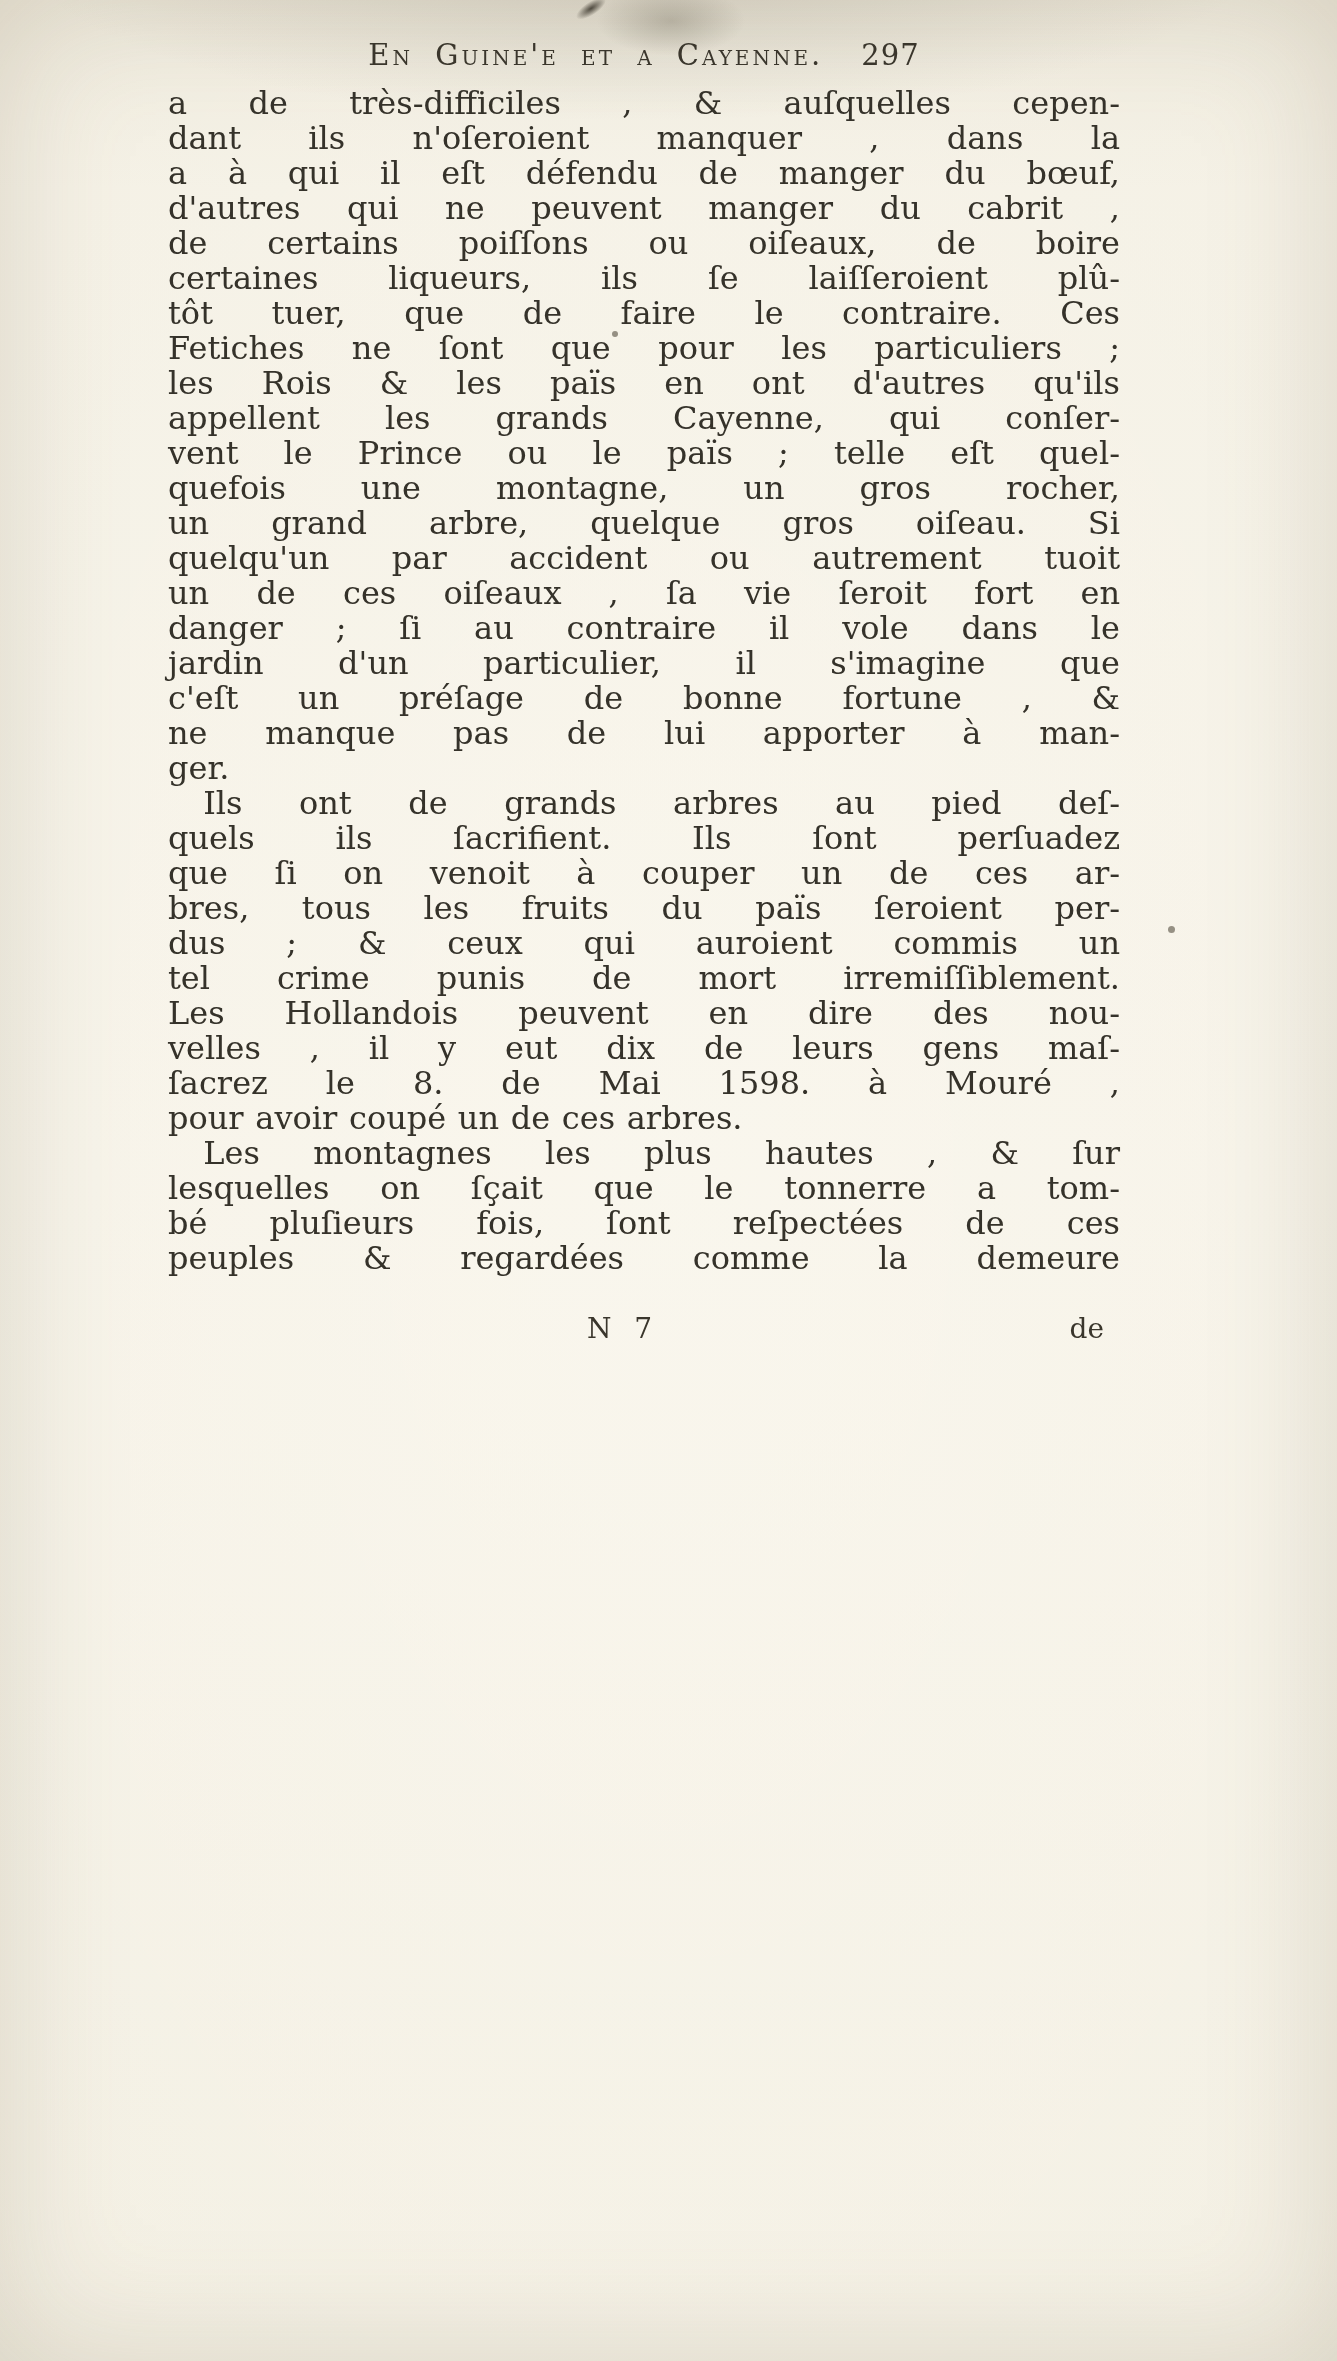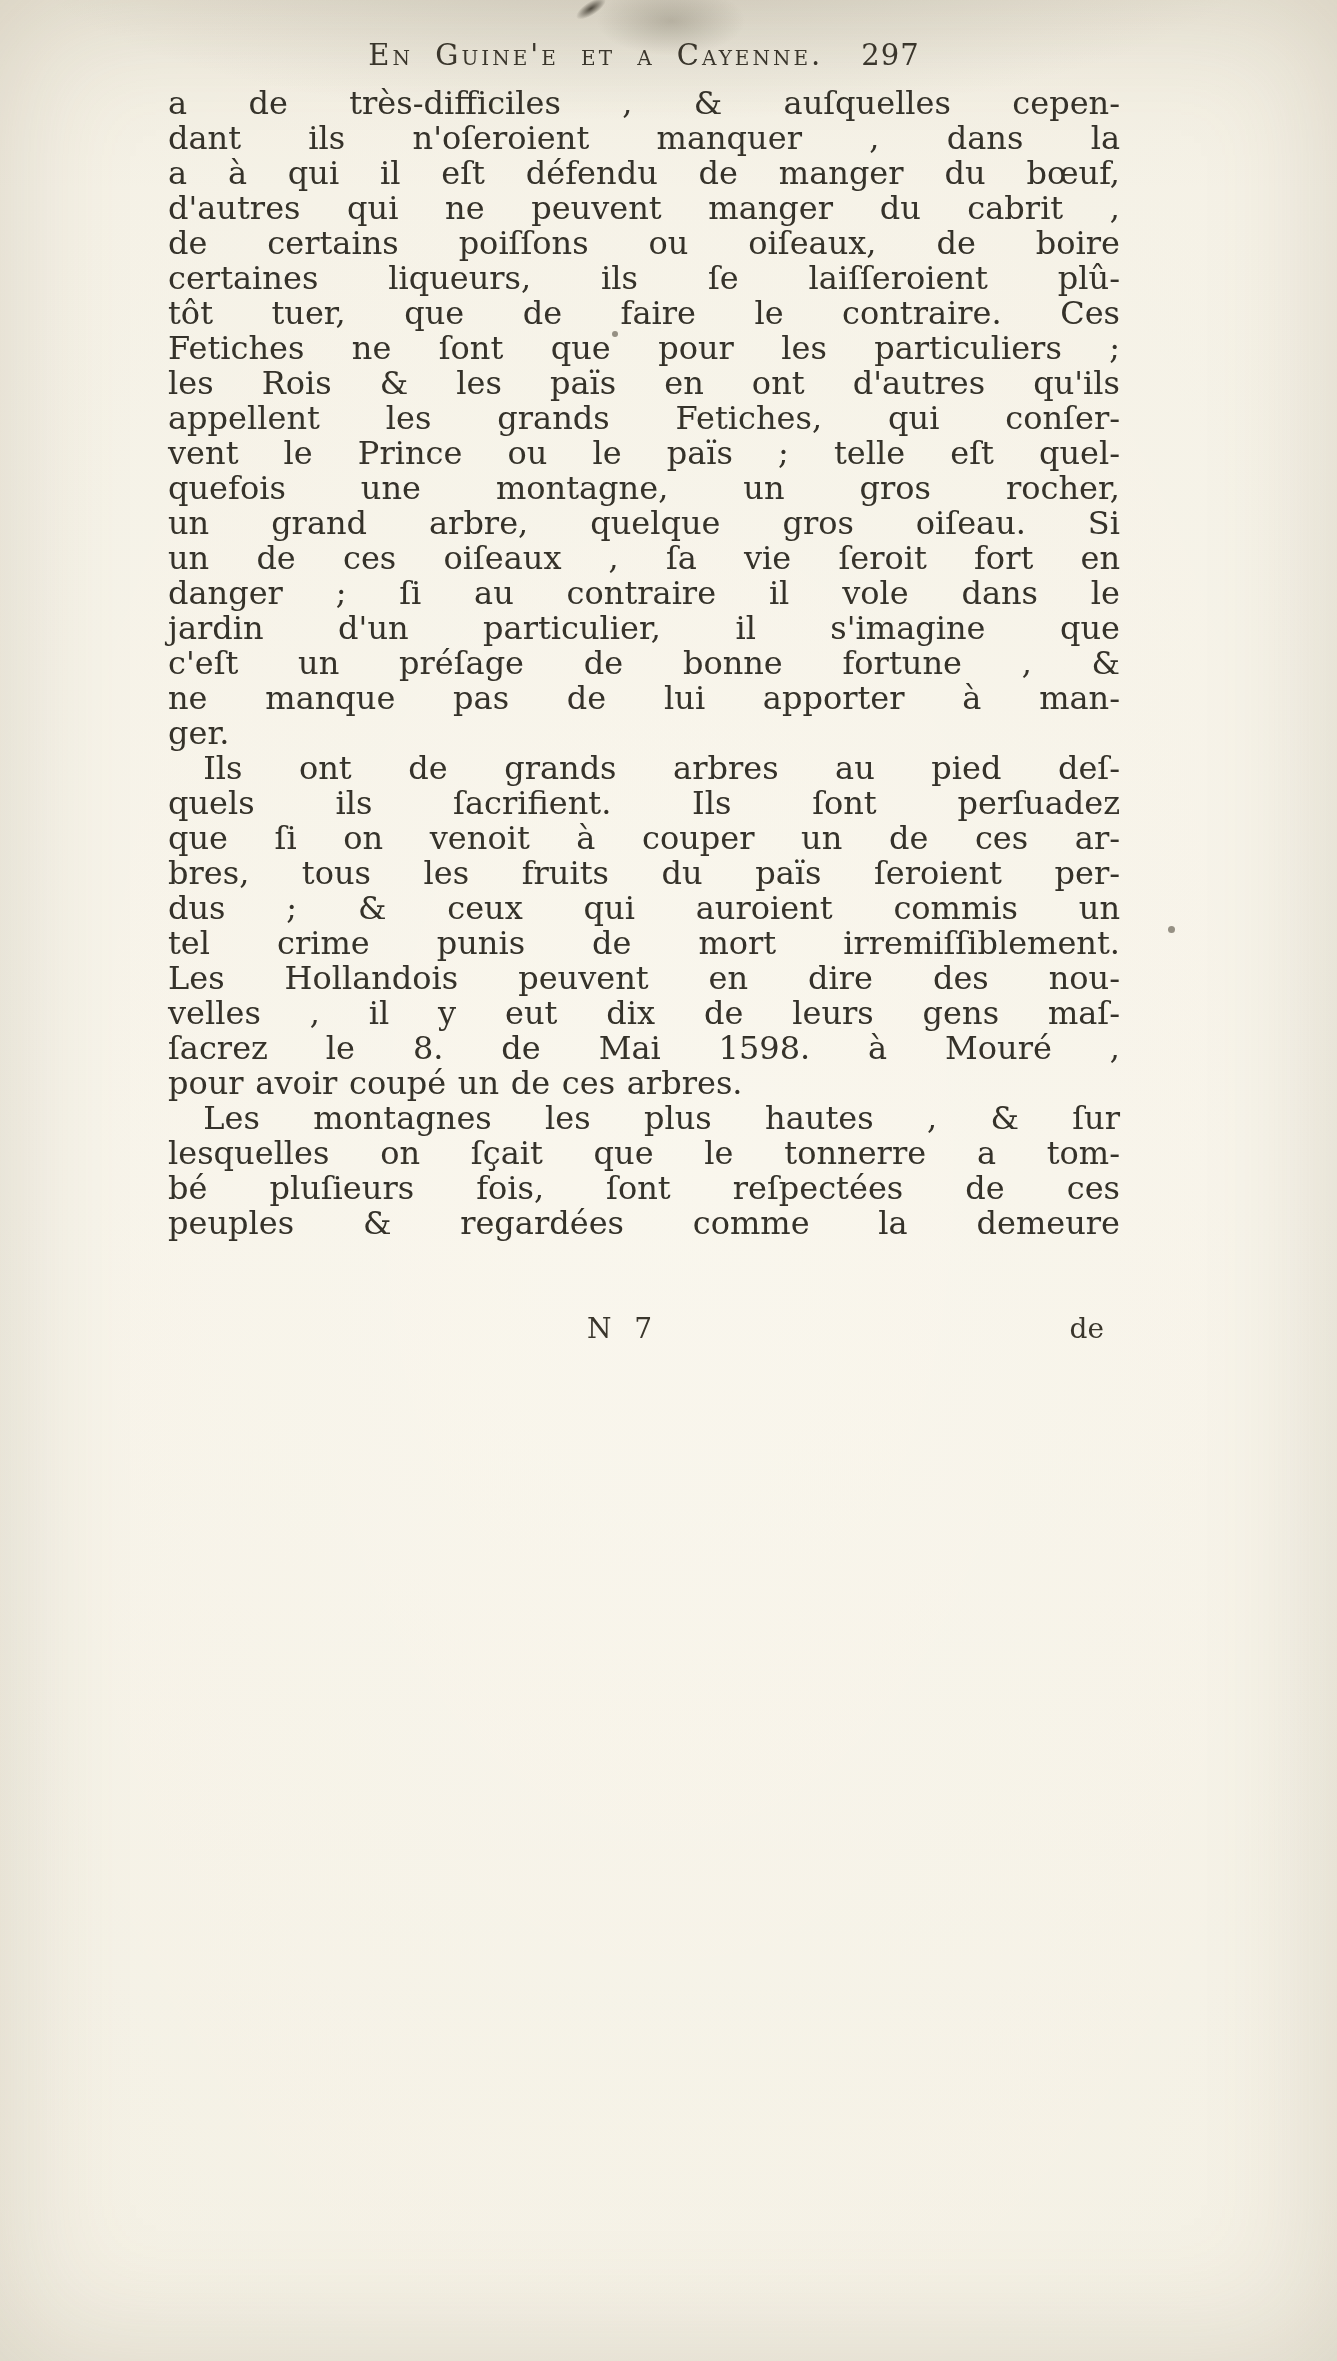--- a/index.html
+++ b/index.html
@@ -122,24 +122,25 @@
   <main class="text-block" id="text-block">
       <div class="line">a de très-difficiles , &amp; auſquelles cepen-</div>
       <div class="line">dant ils n'oſeroient manquer , dans la</div>
       <div class="line">a à qui il eſt défendu de manger du bœuf,</div>
       <div class="line">d'autres qui ne peuvent manger du cabrit ,</div>
       <div class="line">de certains poiſſons ou oiſeaux, de boire</div>
       <div class="line">certaines liqueurs, ils ſe laiſſeroient plû-</div>
       <div class="line">tôt tuer, que de faire le contraire. Ces</div>
       <div class="line">Fetiches ne ſont que pour les particuliers ;</div>
       <div class="line">les Rois &amp; les païs en ont d'autres qu'ils</div>
-      <div class="line">appellent les grands Fetiches, qui conſer-</div>
+      <div class="line">appellent les grands Cayenne, qui conſer-</div>
       <div class="line">vent le Prince ou le païs ; telle eſt quel-</div>
       <div class="line">quefois une montagne, un gros rocher,</div>
       <div class="line">un grand arbre, quelque gros oiſeau. Si</div>
+      <div class="line">quelqu'un par accident ou autrement tuoit</div>
       <div class="line">un de ces oiſeaux , ſa vie ſeroit fort en</div>
       <div class="line">danger ; ſi au contraire il vole dans le</div>
       <div class="line">jardin d'un particulier, il s'imagine que</div>
       <div class="line">c'eſt un préſage de bonne fortune , &amp;</div>
       <div class="line">ne manque pas de lui apporter à man-</div>
       <div class="line last">ger.</div>
       <div class="line indent">Ils ont de grands arbres au pied deſ-</div>
       <div class="line">quels ils ſacrifient. Ils ſont perſuadez</div>
       <div class="line">que ſi on venoit à couper un de ces ar-</div>
       <div class="line">bres, tous les fruits du païs ſeroient per-</div>

